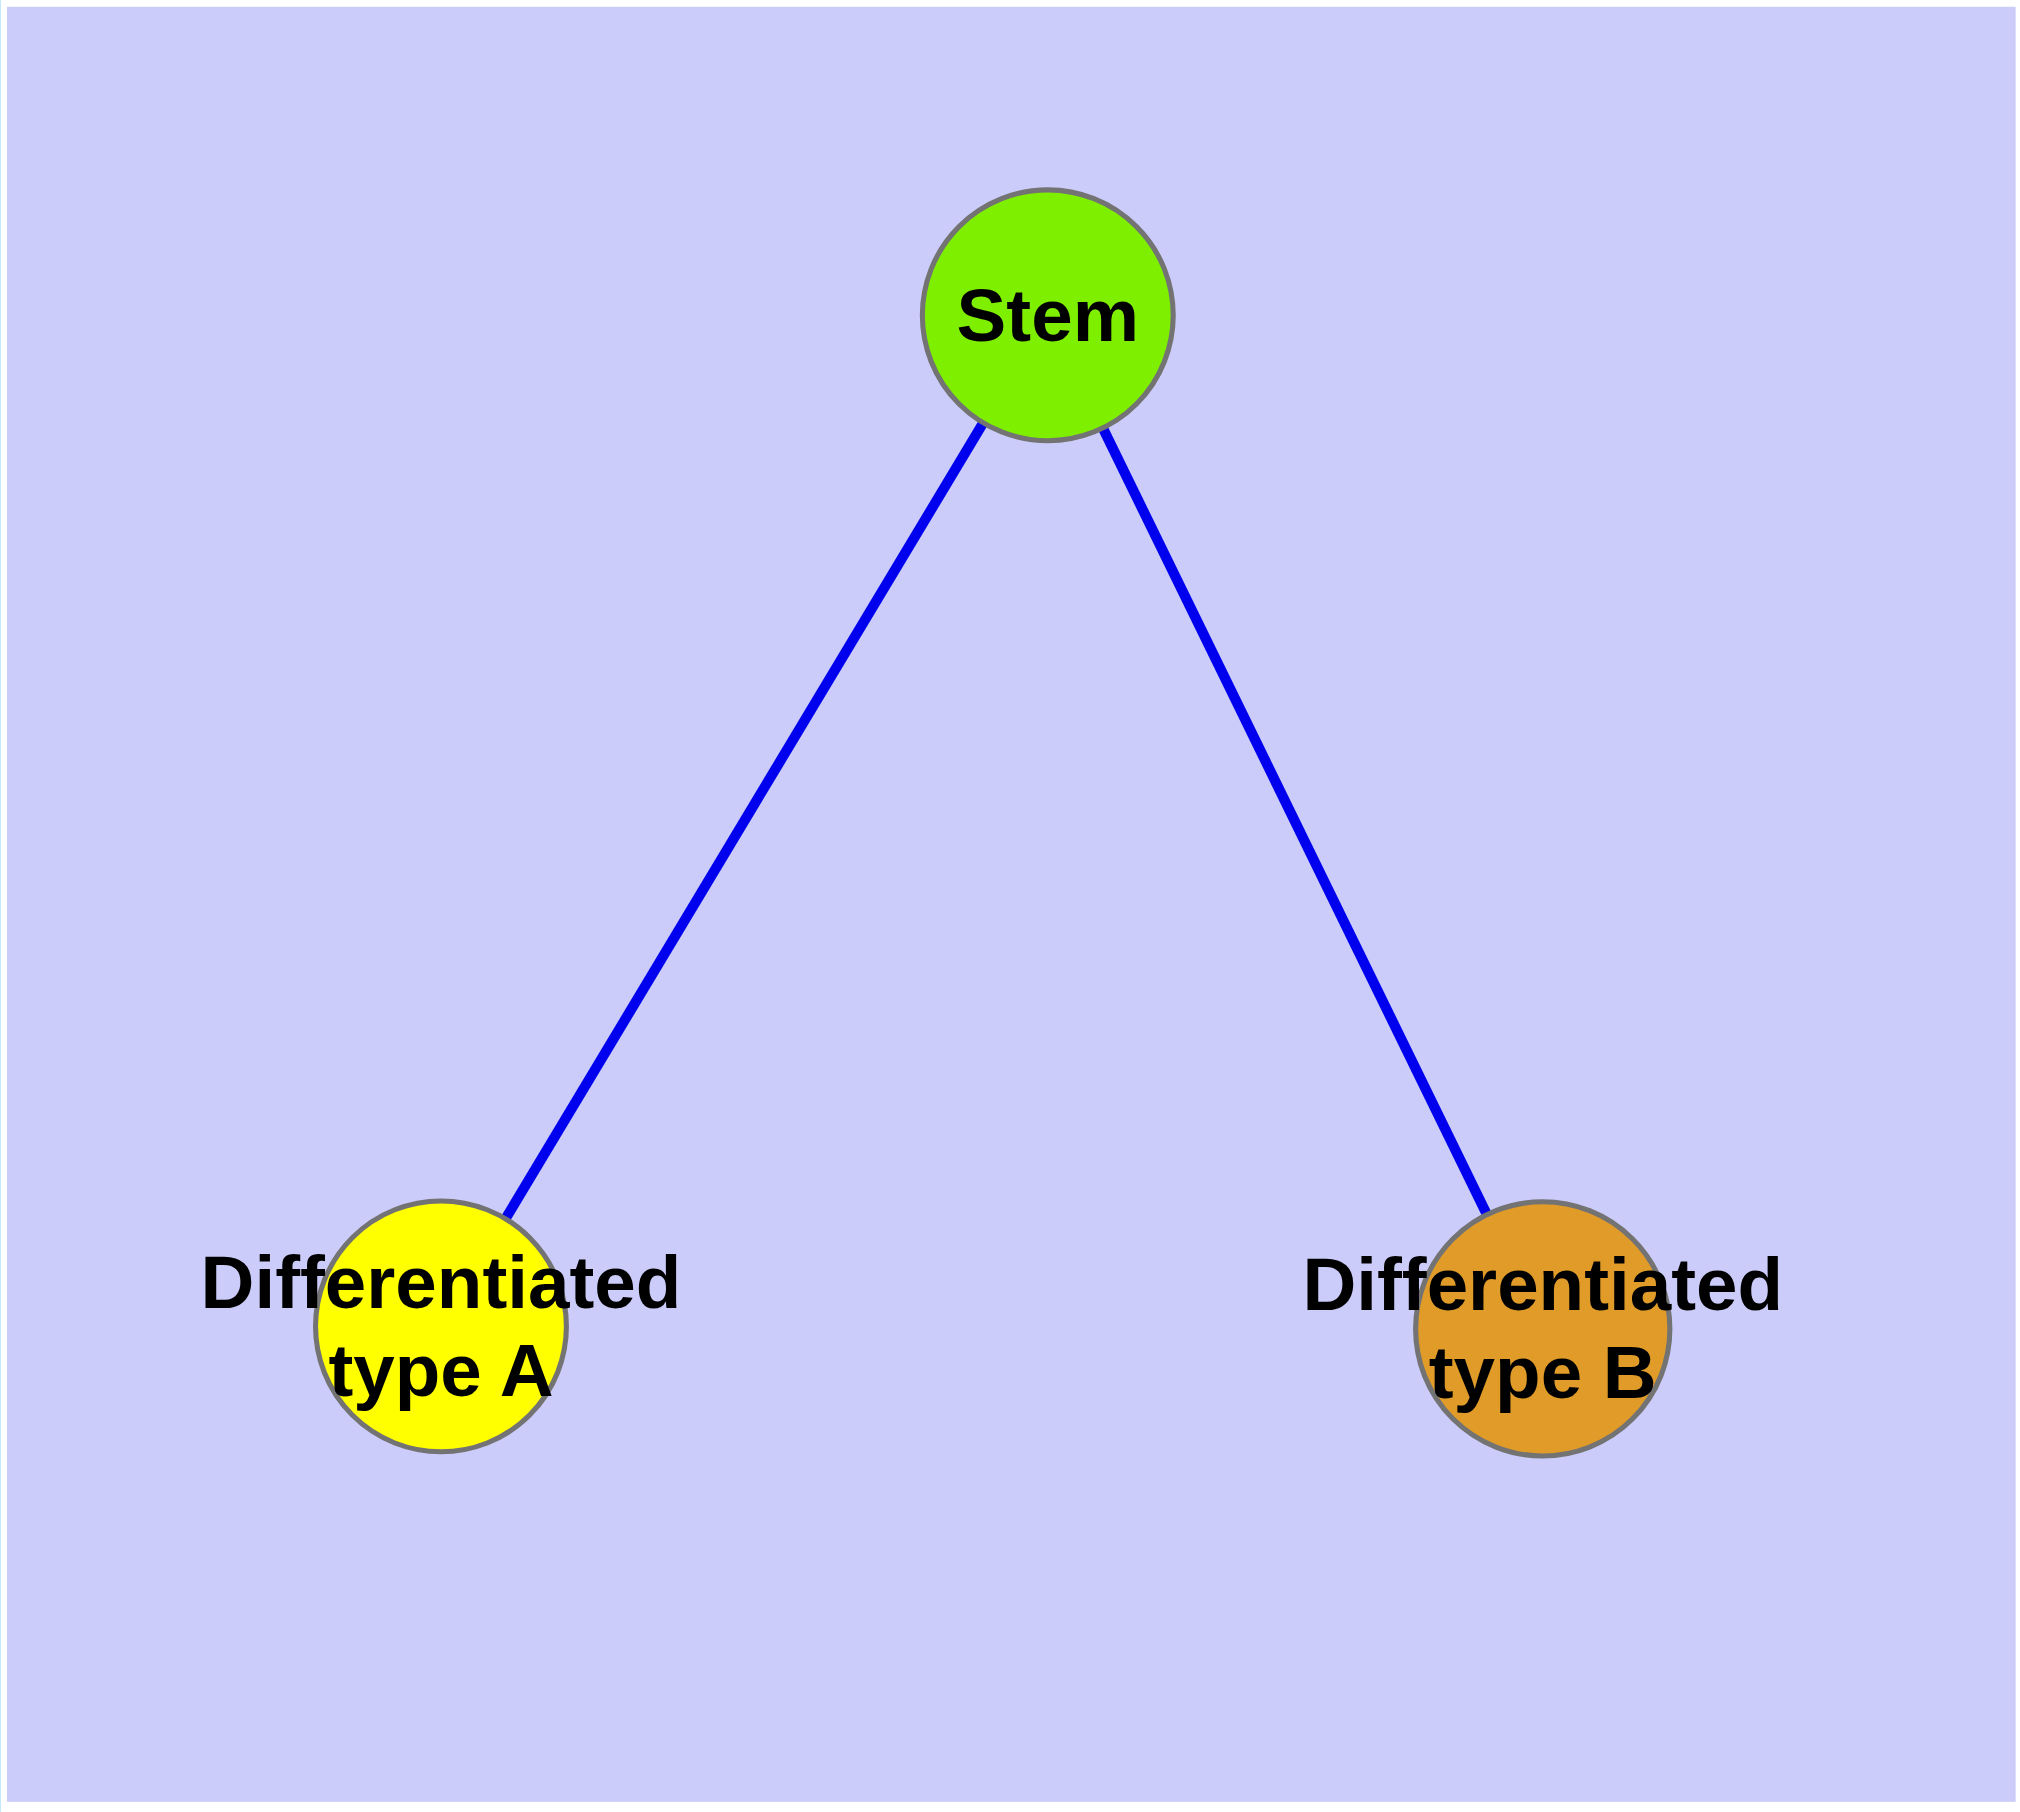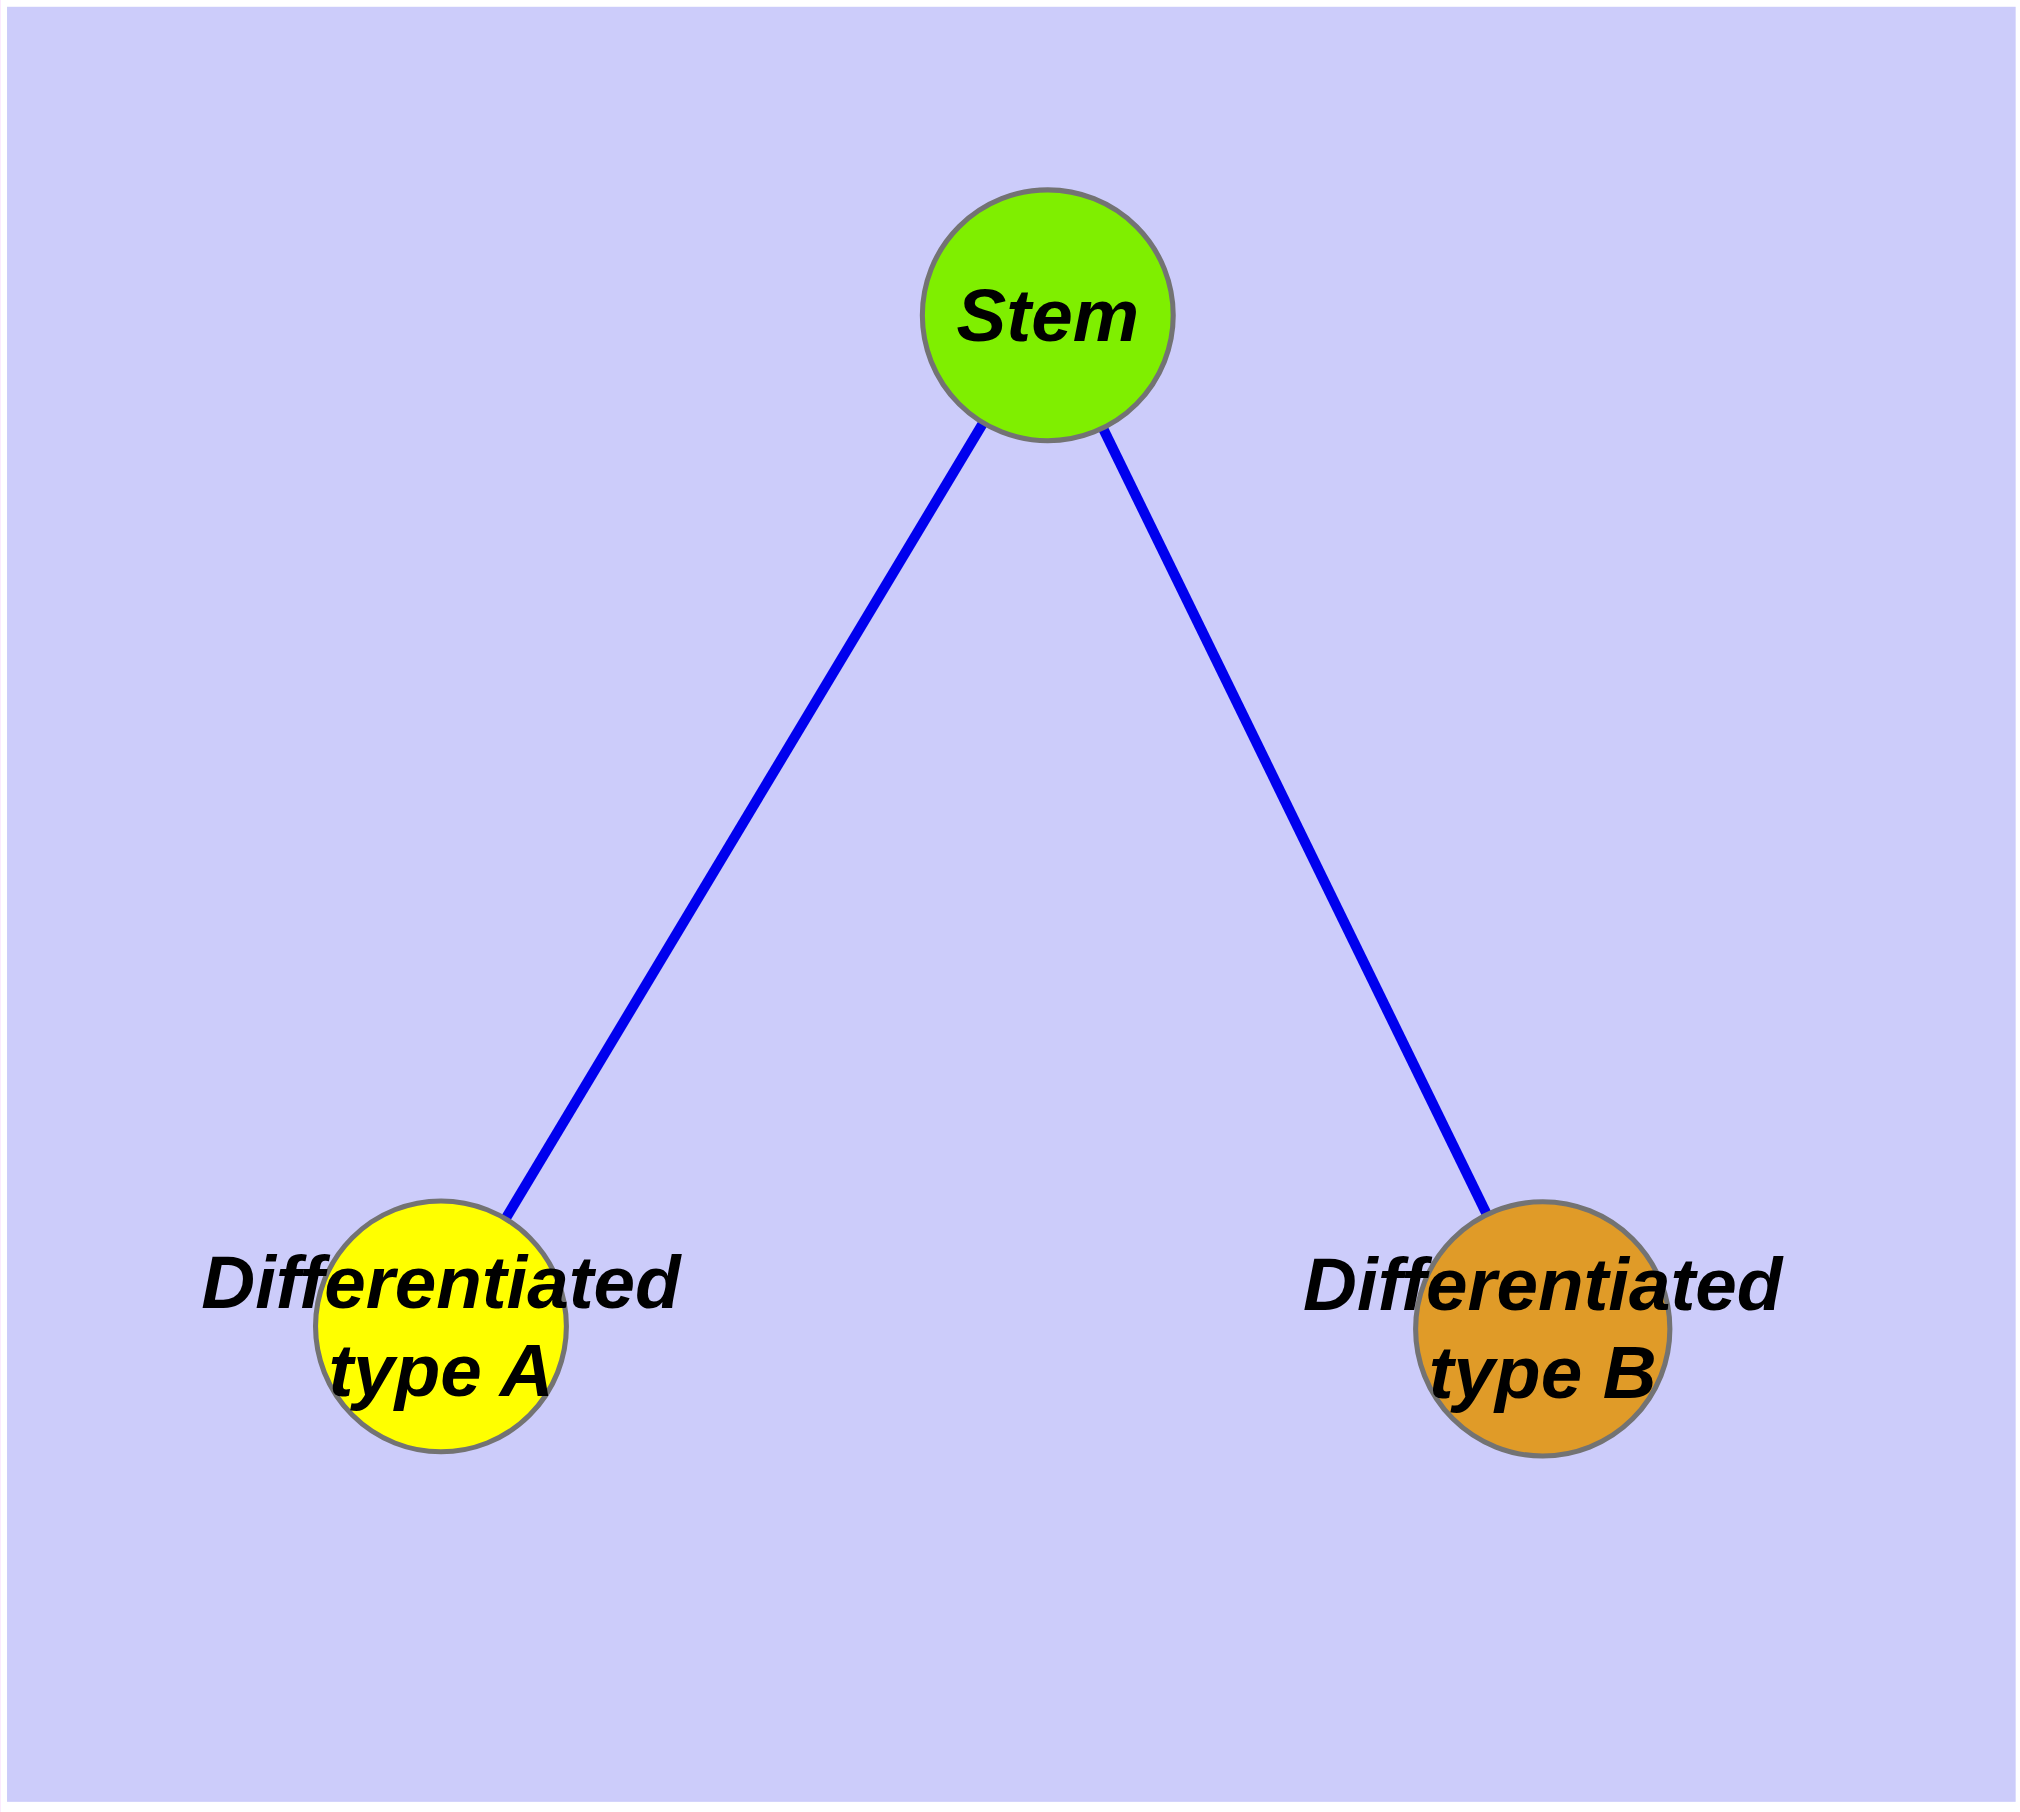--- a/index.html
+++ b/index.html
@@ -11,22 +11,21 @@
   body {
     width: 2021px;
     height: 1812px;
     overflow: hidden;
     font-family: "Liberation Sans", sans-serif;
   }
   #stage {
     position: relative;
     width: 2021px;
     height: 1812px;
-    background: #f0abfc;
-    font-style: italic;
+    background: #0ea5e9;
   }
   #graph-canvas {
     position: absolute;
     left: 0;
     top: 0;
     width: 2021px;
     height: 1812px;
     display: block;
   }
   .node-label {

